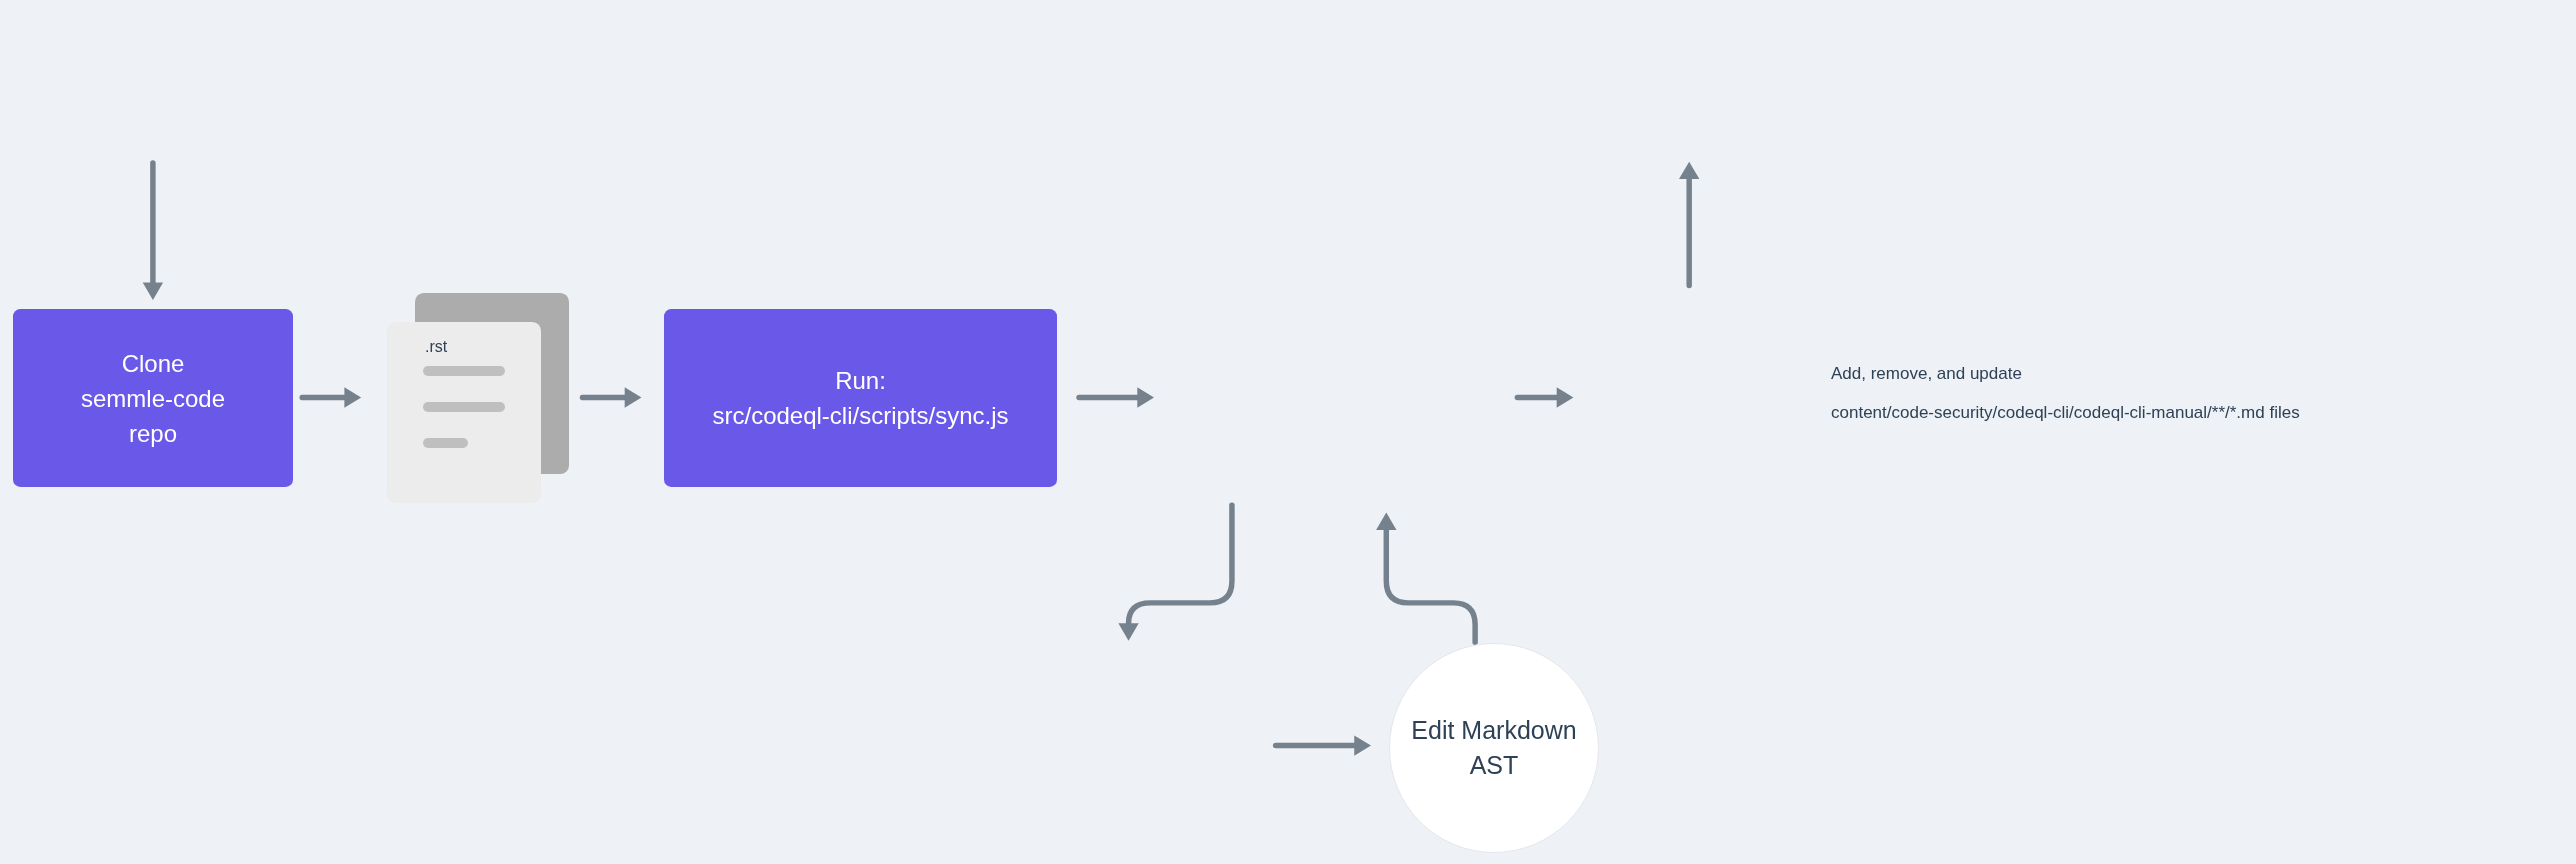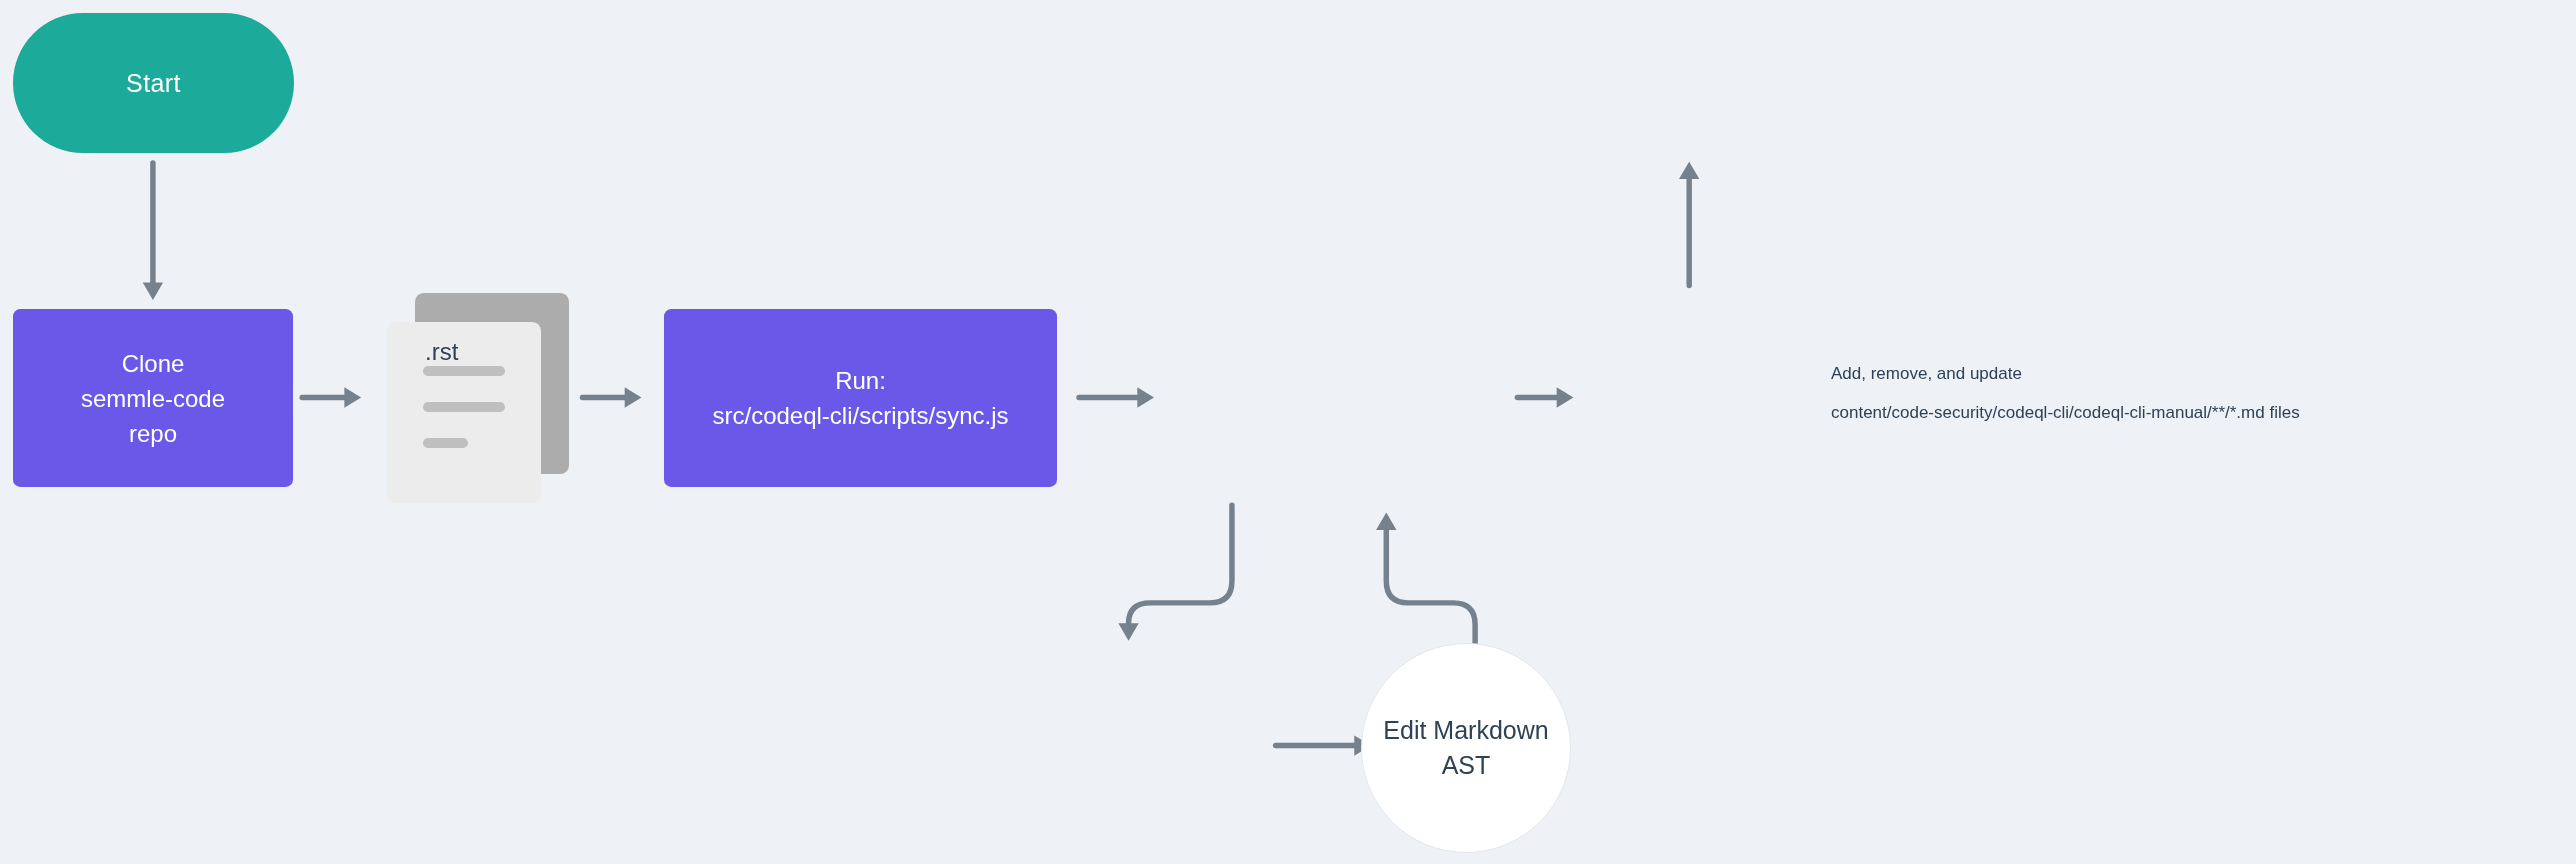--- a/index.html
+++ b/index.html
@@ -36,29 +36,29 @@
   }
   .box-clone     { left:13px;   top:309px; width:280px; height:178px; }
   .box-run       { left:664px;  top:309px; width:393px; height:178px; }
   .box-transform { left:1176px; top:309px; width:331px; height:179px; }
 
   .circle {
     background:var(--node-white); border:0.7px solid #e3e7ec; border-radius:50%;
     font-size:25px; font-weight:500; line-height:35px; color:var(--navy-text); white-space:pre-line;
   }
   .circle-pandoc { left:1056px; top:642px; width:210px; height:210px; }
-  .circle-edit   { left:1361px; top:643px; width:210px; height:210px;justify-content:center; }
+  .circle-edit   { left:1389px; top:643px; width:210px; height:210px;justify-content:center; }
 
   .doc { position:absolute; width:182px; height:211px; }
   .doc-rst { left:387px;  top:293px; }
   .doc-md  { left:1600px; top:293px; }
   .doc .page-back  { position:absolute; left:28px; top:0; width:154px; height:181px; background:var(--doc-back); border-radius:8.7px; }
   .doc .page-front { position:absolute; left:0; top:29px; width:154px; height:181px; background:var(--doc-front); border-radius:8.7px; }
   .doc .ext {
-    position:absolute; left:38px; top:16px; font-size:24px; font-weight:500; color:var(--navy-text);
+    position:absolute; left:38px; top:16px; font-size:16px; font-weight:500; color:var(--navy-text);
   }
   .doc .bar { position:absolute; left:36px; height:9.5px; border-radius:5.1px; background:var(--doc-line); }
   .doc .bar1 { top:44px;  width:82px; }
   .doc .bar2 { top:80px; width:82px; }
   .doc .bar3 { top:116px; width:45px;  }
 
   .annotation {
     position:absolute; left:1831px; top:354px;
     font-size:17px; font-weight:500; line-height:39px;
     color:var(--navy-text); white-space:pre-line; text-align:left;
@@ -92,23 +92,20 @@
     <path class="edge" d="M1692,694 L1692,798 Q1692,828 1662,828 L1580,828 Q1550,828 1550,856"></path>
     <polygon class="head" points="1536,856 1564,856 1550,880"></polygon>
 
     <path class="edge" d="M1752,1024 L1860,1024"></path>
     <polygon class="head" points="1860,1010 1860,1038 1883,1024"></polygon>
 
     <path class="edge" d="M2026,882 L2026,858 Q2026,828 1996,828 L1934,828 Q1904,828 1904,798 L1904,728"></path>
     <polygon class="head" points="1890,728 1918,728 1904,704"></polygon>
   </svg>
 
-  <div class="node pill pill-start">
-    <span>Start</span>
-  </div>
 
   <div class="node process box-clone">
     <span>Clone
 semmle-code
 repo</span>
   </div>
 
   <div class="doc doc-rst">
     <div class="page-back"></div>
     <div class="page-front">

